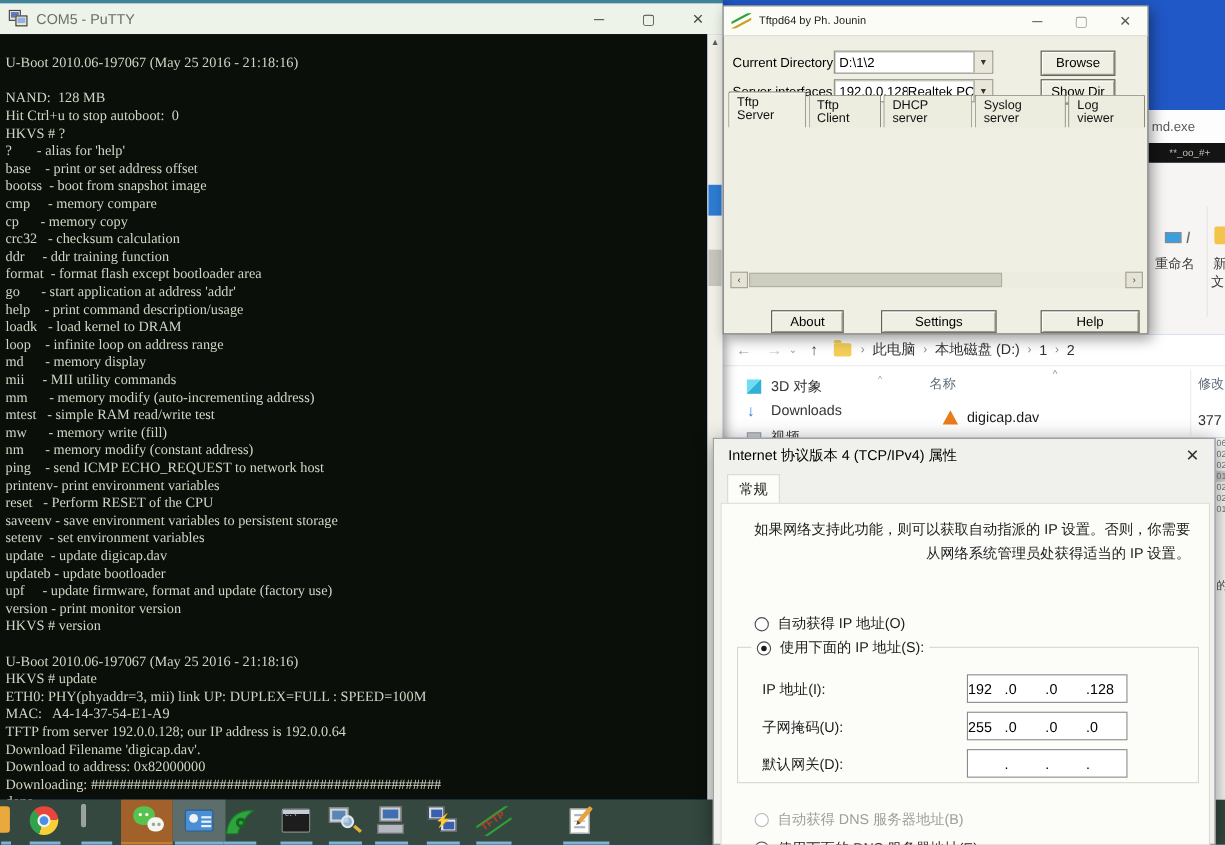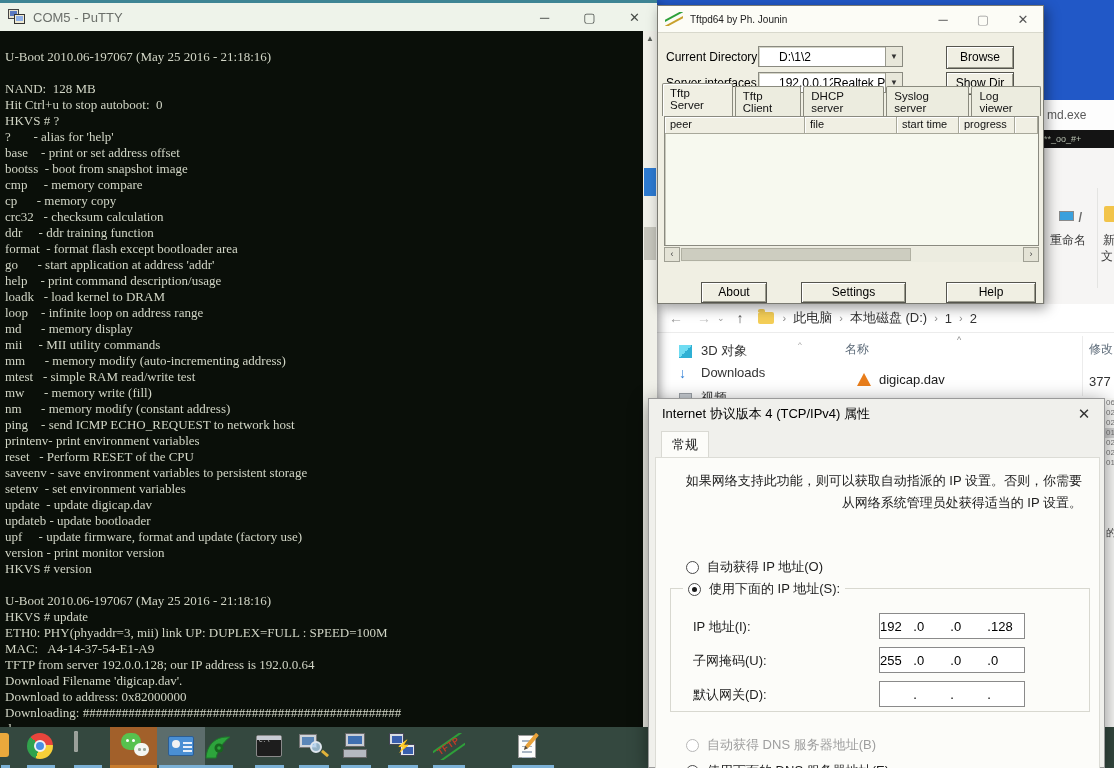--- a/index.html
+++ b/index.html
@@ -21,21 +21,21 @@
   .putty-term { position:absolute; left:0; top:31px; width:643px; height:696px; background:#0a0f09; }
   .putty-term pre { position:absolute; left:5px; top:6px; font-family:Liberation Serif, serif; font-size:13px; line-height:16px; color:#d2d6c6; white-space:pre;margin-top:12px; }
   .putty-scroll { position:absolute; left:643px; top:31px; width:14px; height:696px; background:#f0f0e9; }
   .putty-scroll .up { position:absolute; top:0; left:0; width:14px; height:15px; color:#5a5f5a; font-size:8px; text-align:center; line-height:15px; }
   .putty-scroll .thumb-blue { position:absolute; left:1px; top:137px; width:12px; height:28px; background:#2d7bd2; }
   .putty-scroll .thumb-gray { position:absolute; left:1px; top:196px; width:12px; height:33px; background:#c6c6bd; }
 
   
   .cmd-frag { position:absolute; left:1044px; top:100px; width:70px; height:48px; z-index:2; }
   .cmd-frag .t { height:30px; background:#fdfdfd; color:#5a5a5a; font-size:12px; line-height:30px; padding-left:3px; }
-  .cmd-frag .b { height:18px; background:#141414; color:#b9c2b2; font-size:9px; line-height:18px; overflow:hidden; white-space:nowrap; }
+  .cmd-frag .b { height:18px; background:#141414; color:#b9c2b2; font-size:9px; line-height:18px; overflow:hidden; white-space:nowrap;padding-left:19px; }
   .ribbon-frag { position:absolute; left:1044px; top:148px; width:70px; height:156px; background:#f6f5f4; z-index:2; border-left:1px solid #e0e0de; }
   .ribbon-frag .sep { position:absolute; left:52px; top:40px; width:1px; height:100px; background:#e4e4e2; }
   .ren-ico { position:absolute; left:14px; top:58px; width:26px; height:22px; }
   .ren-ico .box { position:absolute; left:0; top:5px; width:15px; height:10px; background:#3aa0dd; border:1px solid #8a8a8a; }
   .ren-ico .beam { position:absolute; left:17px; top:0; width:8px; height:22px; color:#6a6a6a; font-size:15px; line-height:22px; text-align:center; }
   .ribbon-frag .lbl { position:absolute; left:5px; top:84px; font-size:12px; color:#3a3a3a; white-space:nowrap; }
   .nf-ico { position:absolute; left:59px; top:58px; width:11px; height:16px; background:#f2c44a; border-radius:2px 0 0 2px; }
   .nf-l1 { position:absolute; left:58px; top:84px; font-size:12px; color:#3a3a3a; }
   .nf-l2 { position:absolute; left:56px; top:100px; font-size:12px; color:#3a3a3a; }
 
@@ -73,21 +73,21 @@
   .tftpd { position:absolute; left:657px; top:5px; width:387px; height:299px; background:#f0efe3; border:1px solid #7a7a72; z-index:4; box-shadow:3px 4px 12px rgba(0,0,0,.4); font-size:12px; }
   .tftpd-titlebar { position:absolute; left:0; top:0; width:100%; height:27px; background:#fcfcf6; display:flex; align-items:center; border-bottom:1px solid #d8d8cc; }
   .tftpd-title { font-size:10px; color:#222; margin-left:7px; }
   .tftpd-ico { width:18px; height:14px; margin-left:7px; position:relative; overflow:hidden; }
   .tftpd-ico i { position:absolute; width:22px; height:2px; background:#2da03a; transform:rotate(-28deg); }
   .tftpd-ico i:nth-child(1){top:3px;left:-2px} .tftpd-ico i:nth-child(2){top:9px;left:-2px;background:#c8a12c}
   .tftpd .win-btn { width:40px; color:#555; }
   .t-row { position:absolute; left:0; width:100%; height:22px; }
   .t-lab { position:absolute; left:8px; top:4px; color:#000; }
   .combo { position:absolute; left:100px; top:0; width:145px; height:21px; background:#fff; border:1px solid #8a8a80; box-shadow:inset 1px 1px 0 #d5d5c8; display:flex; align-items:center; }
-  .combo .val { margin-left:20px; white-space:nowrap; overflow:hidden; }
+  .combo .val { margin-left:4px; white-space:nowrap; overflow:hidden; }
   .combo .adapter { margin-left:auto; white-space:nowrap; overflow:hidden; max-width:64px; }
   .dd-btn { margin-left:auto; width:17px; height:100%; background:#e8e7da; border-left:1px solid #9a9a8e; color:#333; font-size:8px; display:flex; align-items:center; justify-content:center; flex:none; }
   .btn { position:absolute; background:#f0efe3; border:1px solid #55554e; box-shadow:inset 1px 1px 0 #ffffff, inset -1px -1px 0 #9a9a8c; text-align:center; color:#000; }
   .tabs { position:absolute; left:4px; top:88px; display:flex; align-items:flex-end; height:22px;justify-content:flex-end; }
   .tab { padding:3px 7px 2px; border:1px solid #8a8a7e; border-bottom:none; background:#ececdf; margin-right:2px; font-size:11.5px; color:#111; border-radius:2px 2px 0 0; }
   .tab.active { background:#f0efe3; padding-bottom:5px; box-shadow:inset 1px 1px 0 #fff; }
   .lview { position:absolute; left:6px; top:110px; width:375px; height:130px; background:#f7f9ef; border:1px solid #8a8a80; box-shadow:inset 1px 1px 0 #c9c9bc; }
   .lhead { display:flex; height:17px; }
   .lcell { background:#f0efe3; border-right:1px solid #a8a89a; border-bottom:1px solid #a8a89a; box-shadow:inset 1px 1px 0 #fff; font-size:11px; color:#111; padding:1px 0 0 5px; }
   .hscroll { position:absolute; left:6px; top:241px; width:375px; height:15px; background:#ecece0; display:flex; }
@@ -347,29 +347,20 @@
   </div>
 
   <div class="tabs">
     <span class="tab active">Tftp Server</span>
     <span class="tab">Tftp Client</span>
     <span class="tab">DHCP server</span>
     <span class="tab">Syslog server</span>
     <span class="tab">Log viewer</span>
   </div>
 
-  <div class="lview">
-    <div class="lhead">
-      <span class="lcell" style="width:140px">peer</span>
-      <span class="lcell" style="width:92px">file</span>
-      <span class="lcell" style="width:62px">start time</span>
-      <span class="lcell" style="width:56px">progress</span>
-      <span class="lcell" style="flex:1"></span>
-    </div>
-  </div>
 
   <div class="hscroll">
     <span class="hs-btn">‹</span>
     <span class="hs-thumb"></span>
     <span class="hs-btn hs-right">›</span>
   </div>
 
   <span class="btn" style="left:43px; top:276px; width:66px; height:21px; line-height:19px;">About</span>
   <span class="btn" style="left:143px; top:276px; width:105px; height:21px; line-height:19px;">Settings</span>
   <span class="btn" style="left:288px; top:276px; width:90px; height:21px; line-height:19px;">Help</span>

